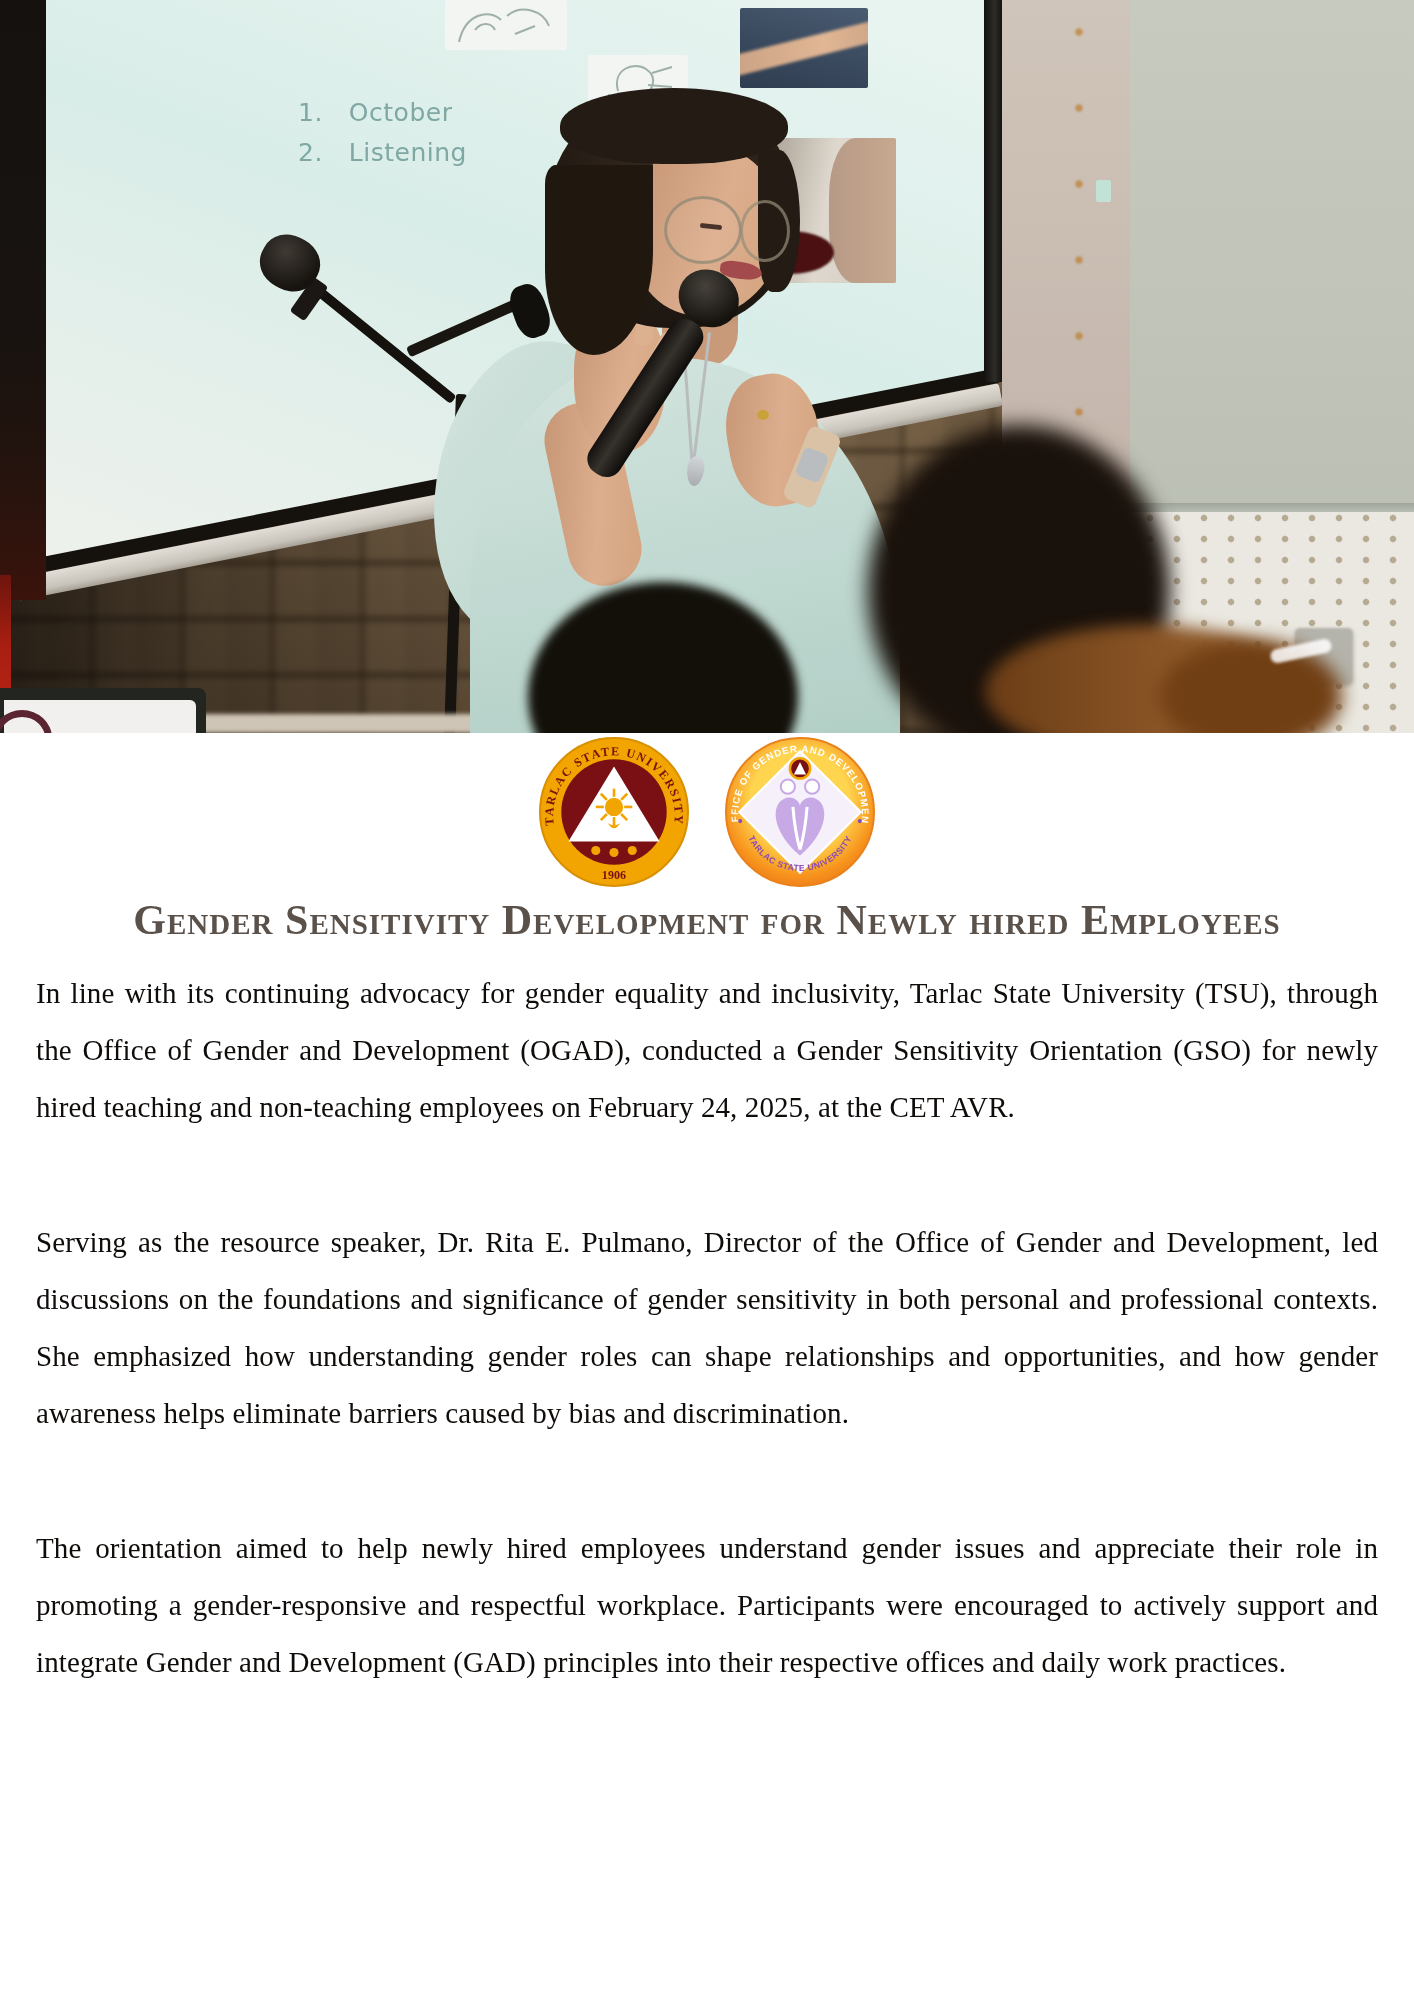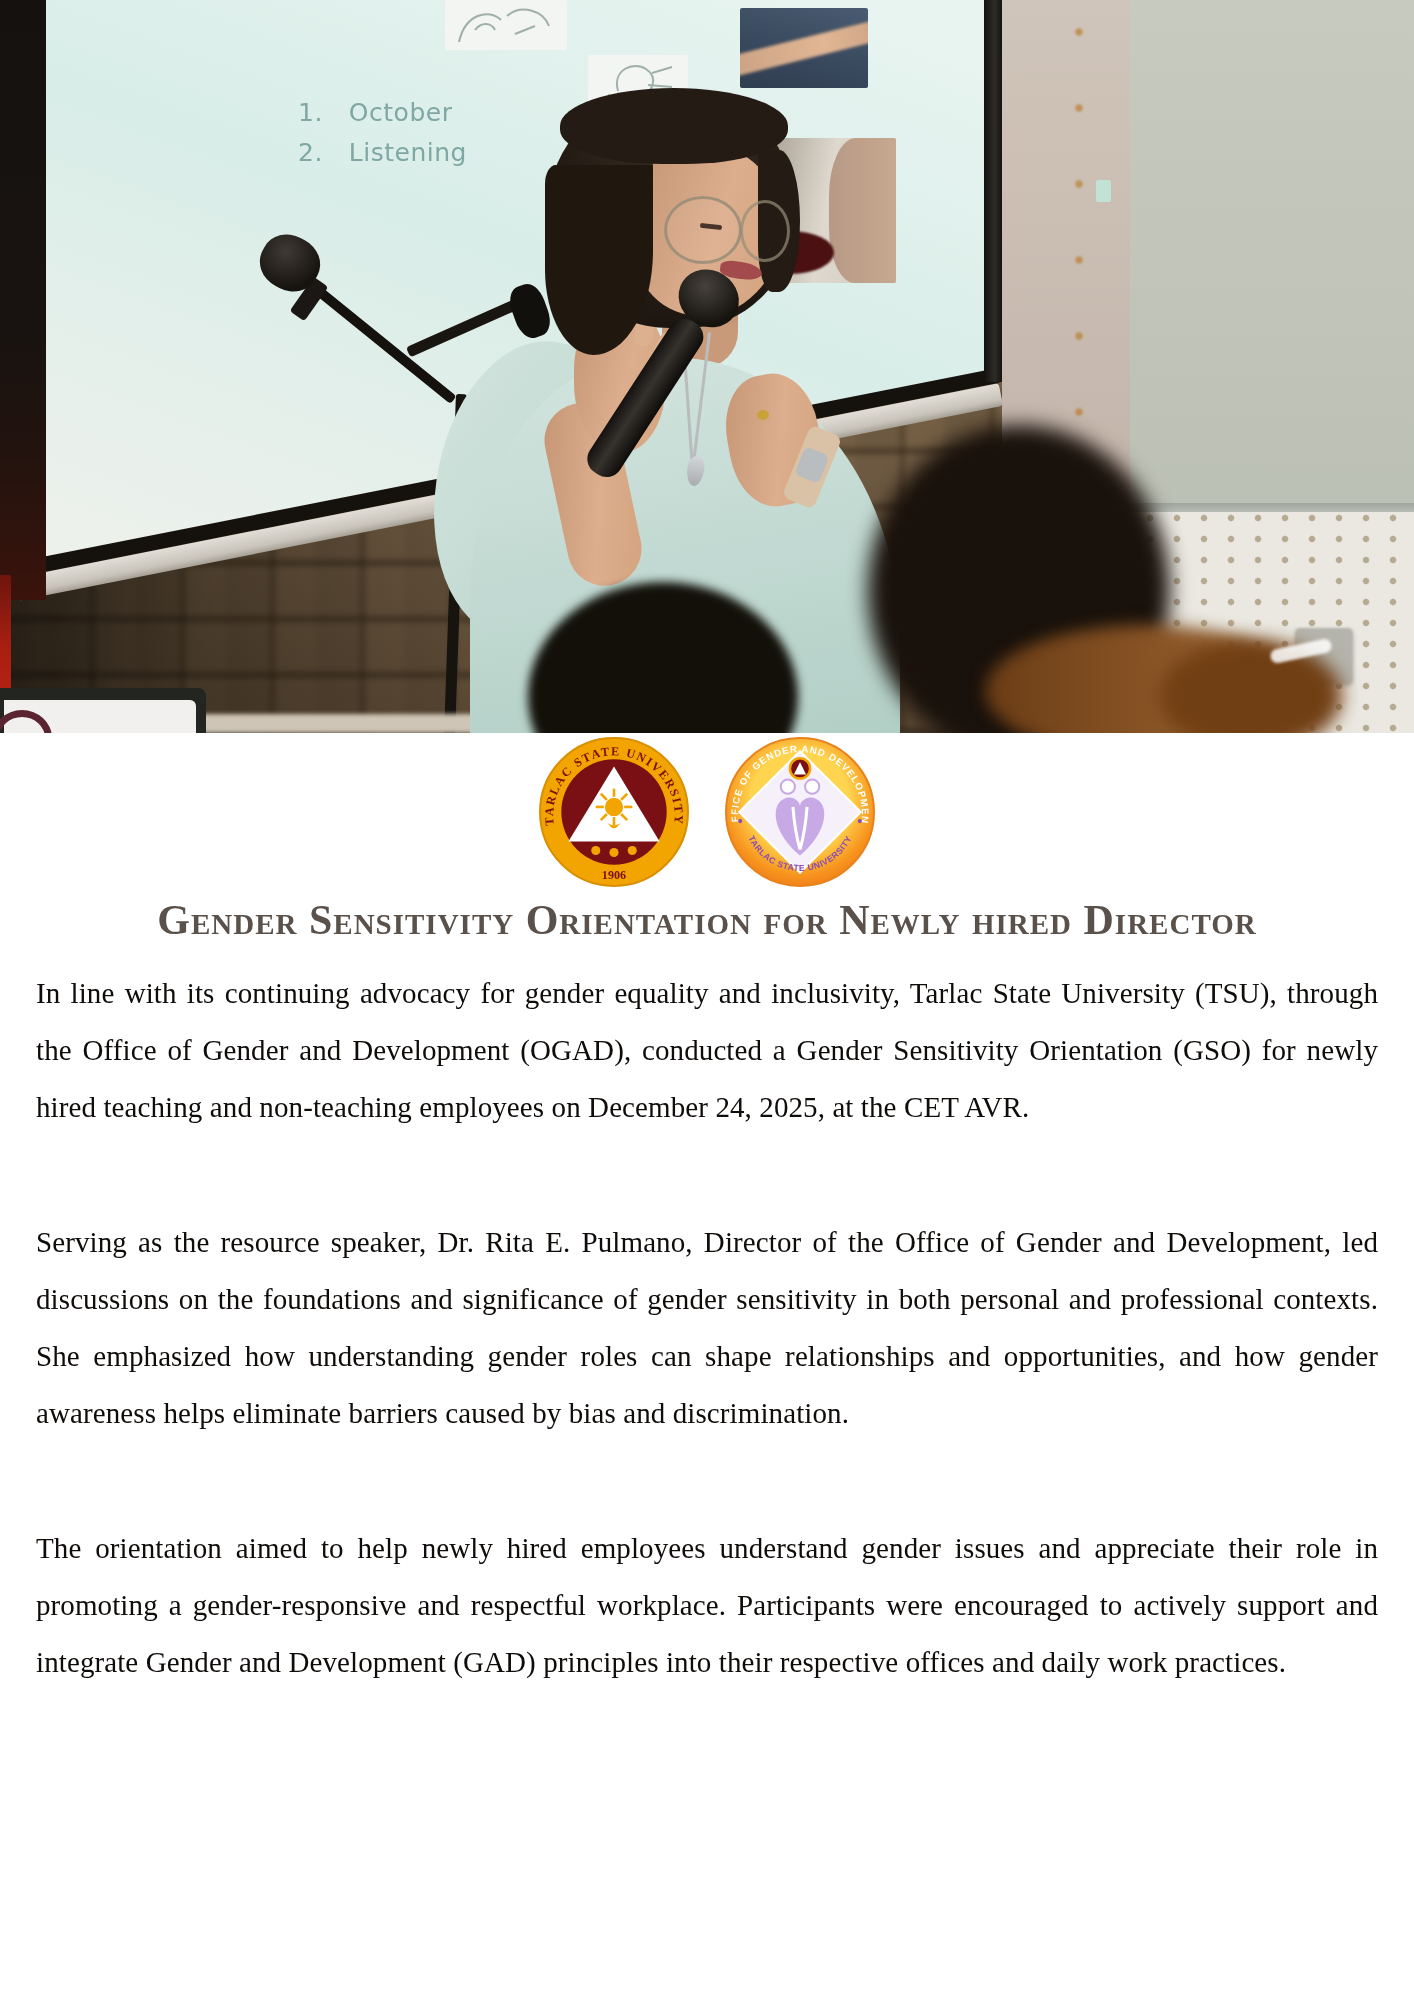--- a/index.html
+++ b/index.html
@@ -283,19 +283,19 @@
       </text>
       <text font-family="Liberation Sans, sans-serif" font-size="8.5" font-weight="bold" fill="#8A4BB5" letter-spacing=".5">
         <textPath href="#ogadBottom" startOffset="50%" text-anchor="middle">TARLAC STATE UNIVERSITY</textPath>
       </text>
       <circle cx="16" cy="84" r="2" fill="#8A4BB5"></circle>
       <circle cx="134" cy="84" r="2" fill="#8A4BB5"></circle>
     </svg>
   </div>
 
   <div class="article">
-    <h1 class="title">Gender Sensitivity Orientation for Newly hired Director</h1>
-    <p>In line with its continuing advocacy for gender equality and inclusivity, Tarlac State University (TSU), through the Office of Gender and Development (OGAD), conducted a Gender Sensitivity Orientation (GSO) for newly hired teaching and non-teaching employees on December 24, 2025, at the CET AVR.</p>
+    <h1 class="title">Gender Sensitivity Development for Newly hired Employees</h1>
+    <p>In line with its continuing advocacy for gender equality and inclusivity, Tarlac State University (TSU), through the Office of Gender and Development (OGAD), conducted a Gender Sensitivity Orientation (GSO) for newly hired teaching and non-teaching employees on February 24, 2025, at the CET AVR.</p>
     <p>Serving as the resource speaker, Dr. Rita E. Pulmano, Director of the Office of Gender and Development, led discussions on the foundations and significance of gender sensitivity in both personal and professional contexts. She emphasized how understanding gender roles can shape relationships and opportunities, and how gender awareness helps eliminate barriers caused by bias and discrimination.</p>
     <p>The orientation aimed to help newly hired employees understand gender issues and appreciate their role in promoting a gender-responsive and respectful workplace. Participants were encouraged to actively support and integrate Gender and Development (GAD) principles into their respective offices and daily work practices.</p>
   </div>
 
 </div>
 
 </body></html>

